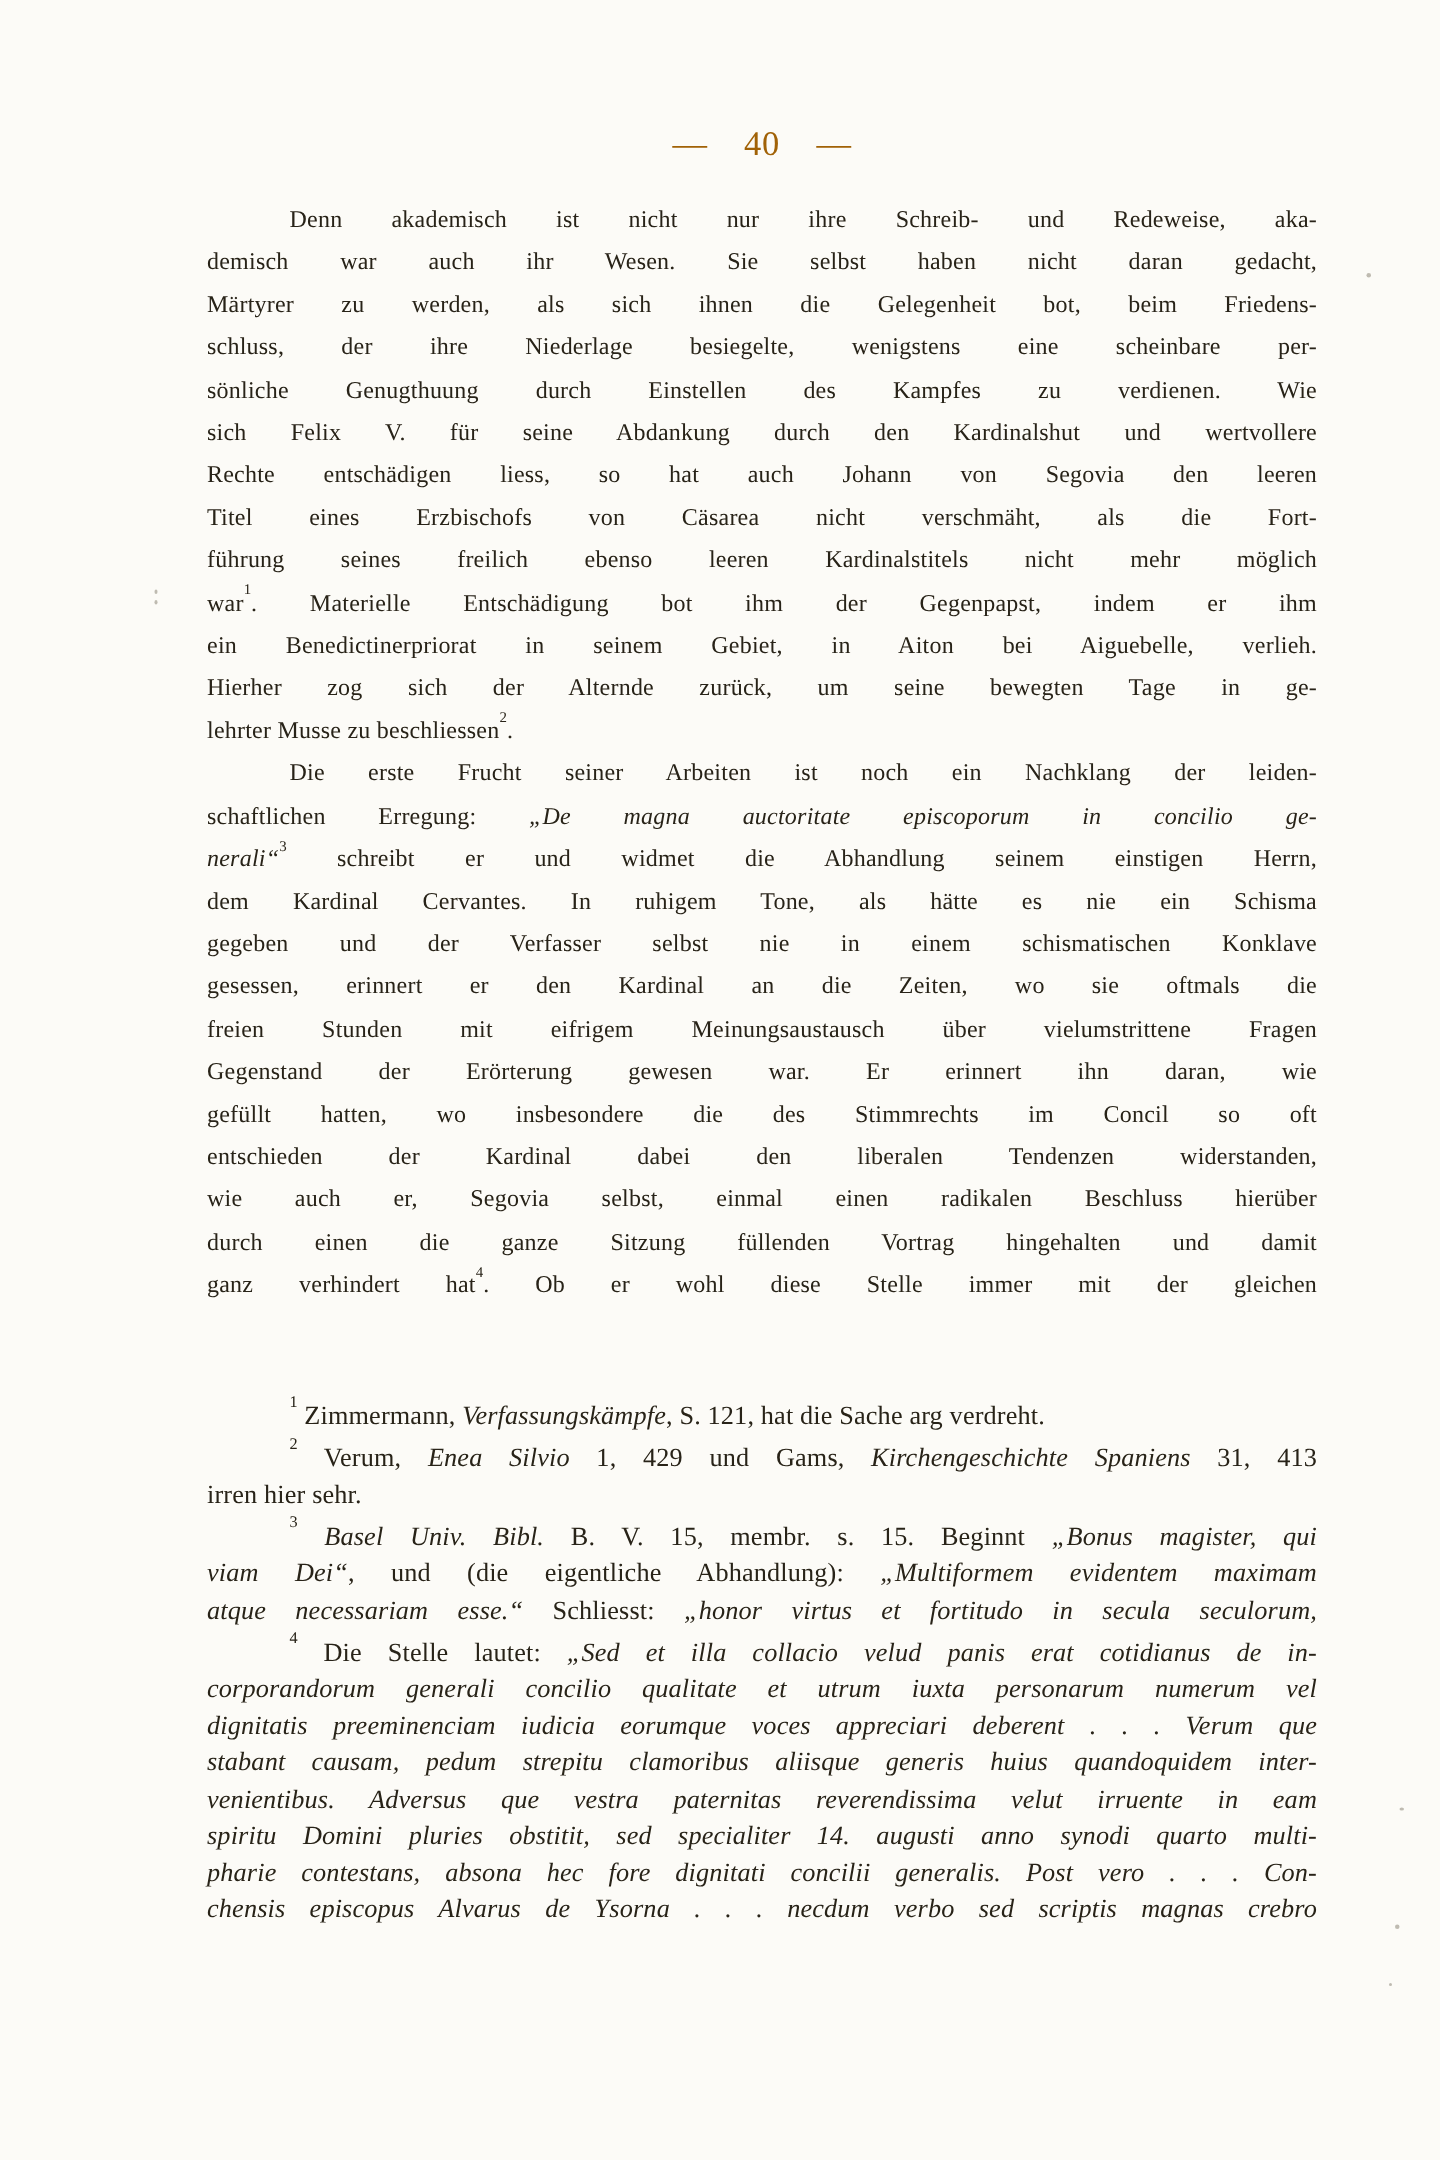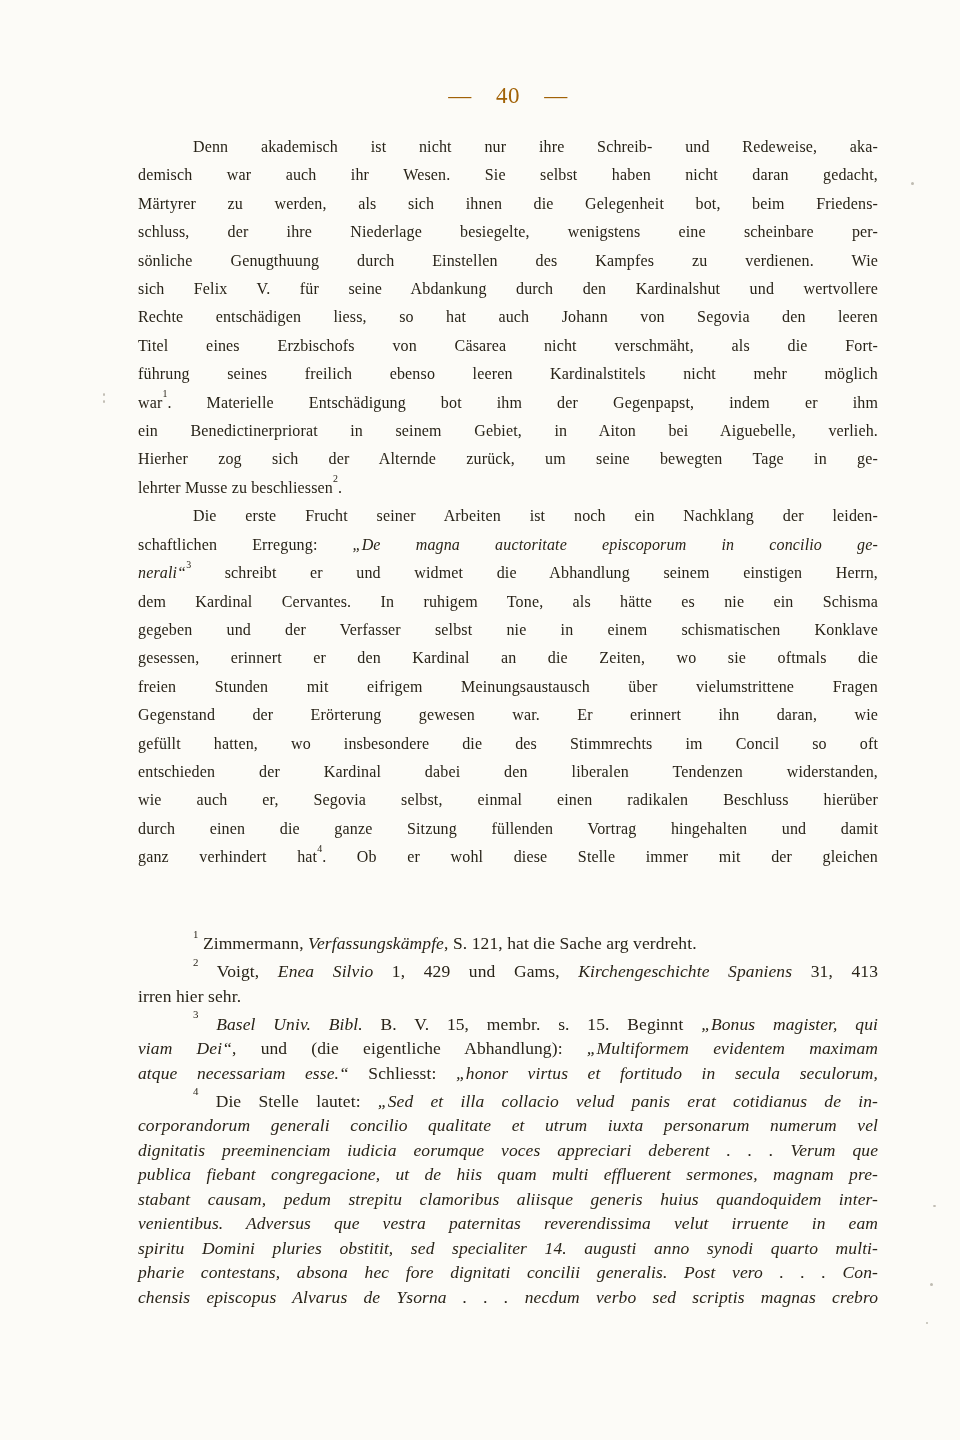--- a/index.html
+++ b/index.html
@@ -101,33 +101,32 @@
         <div class="line"><span>durch einen die ganze Sitzung füllenden Vortrag hingehalten und damit</span></div>
         <div class="line"><span>ganz verhindert hat</span><sup>4</sup><span>. Ob er wohl diese Stelle immer mit der gleichen</span></div>
       </div>
     </main>
 
   <section class="footnotes" id="footnote-container">
       <div class="para footnote-para">
         <div class="line indent nojust"><sup>1</sup><span> Zimmermann, </span><em>Verfassungskämpfe</em><span>, S. 121, hat die Sache arg verdreht.</span></div>
       </div>
       <div class="para footnote-para">
-        <div class="line indent"><sup>2</sup><span> Voigt, </span><em>Enea Silvio</em><span> 1, 429 und Gams, </span><em>Kirchengeschichte Spaniens</em><span> 31, 413</span></div>
+        <div class="line indent"><sup>2</sup><span> Verum, </span><em>Enea Silvio</em><span> 1, 429 und Gams, </span><em>Kirchengeschichte Spaniens</em><span> 31, 413</span></div>
         <div class="line nojust"><span>irren hier sehr.</span></div>
       </div>
       <div class="para footnote-para">
         <div class="line indent"><sup>3</sup><span> </span><em>Basel Univ. Bibl.</em><span>  B. V. 15, membr. s. 15.  Beginnt </span><em>„Bonus magister, qui</em></div>
         <div class="line"><em>viam Dei“</em><span>, und (die eigentliche Abhandlung): </span><em>„Multiformem evidentem maximam</em></div>
         <div class="line"><em>atque necessariam esse.“</em><span>  Schliesst: </span><em>„honor virtus et fortitudo in secula seculorum,</em></div>
       </div>
       <div class="para footnote-para">
         <div class="line indent"><sup>4</sup><span> Die Stelle lautet: </span><em>„Sed et illa collacio velud panis erat cotidianus de in-</em></div>
         <div class="line"><em>corporandorum generali concilio qualitate et utrum iuxta personarum numerum vel</em></div>
         <div class="line"><em>dignitatis preeminenciam iudicia eorumque voces appreciari deberent . . .  Verum que</em></div>
-        <div class="line"><em>publica fiebant congregacione, ut de hiis quam multi effluerent sermones, magnam pre-</em></div>
         <div class="line"><em>stabant causam, pedum strepitu clamoribus aliisque generis huius quandoquidem inter-</em></div>
         <div class="line"><em>venientibus.  Adversus que vestra paternitas reverendissima velut irruente in eam</em></div>
         <div class="line"><em>spiritu Domini pluries obstitit, sed specialiter 14. augusti anno synodi quarto multi-</em></div>
         <div class="line"><em>pharie contestans, absona hec fore dignitati concilii generalis.  Post vero . . .  Con-</em></div>
         <div class="line"><em>chensis episcopus Alvarus de Ysorna . . . necdum verbo sed scriptis magnas crebro</em></div>
       </div>
     </section>
 
   <span class="speck" style="left:911px;top:182px;width:3px;height:3px;"></span>
   <span class="speck" style="left:103px;top:393px;width:2px;height:3px;"></span>

